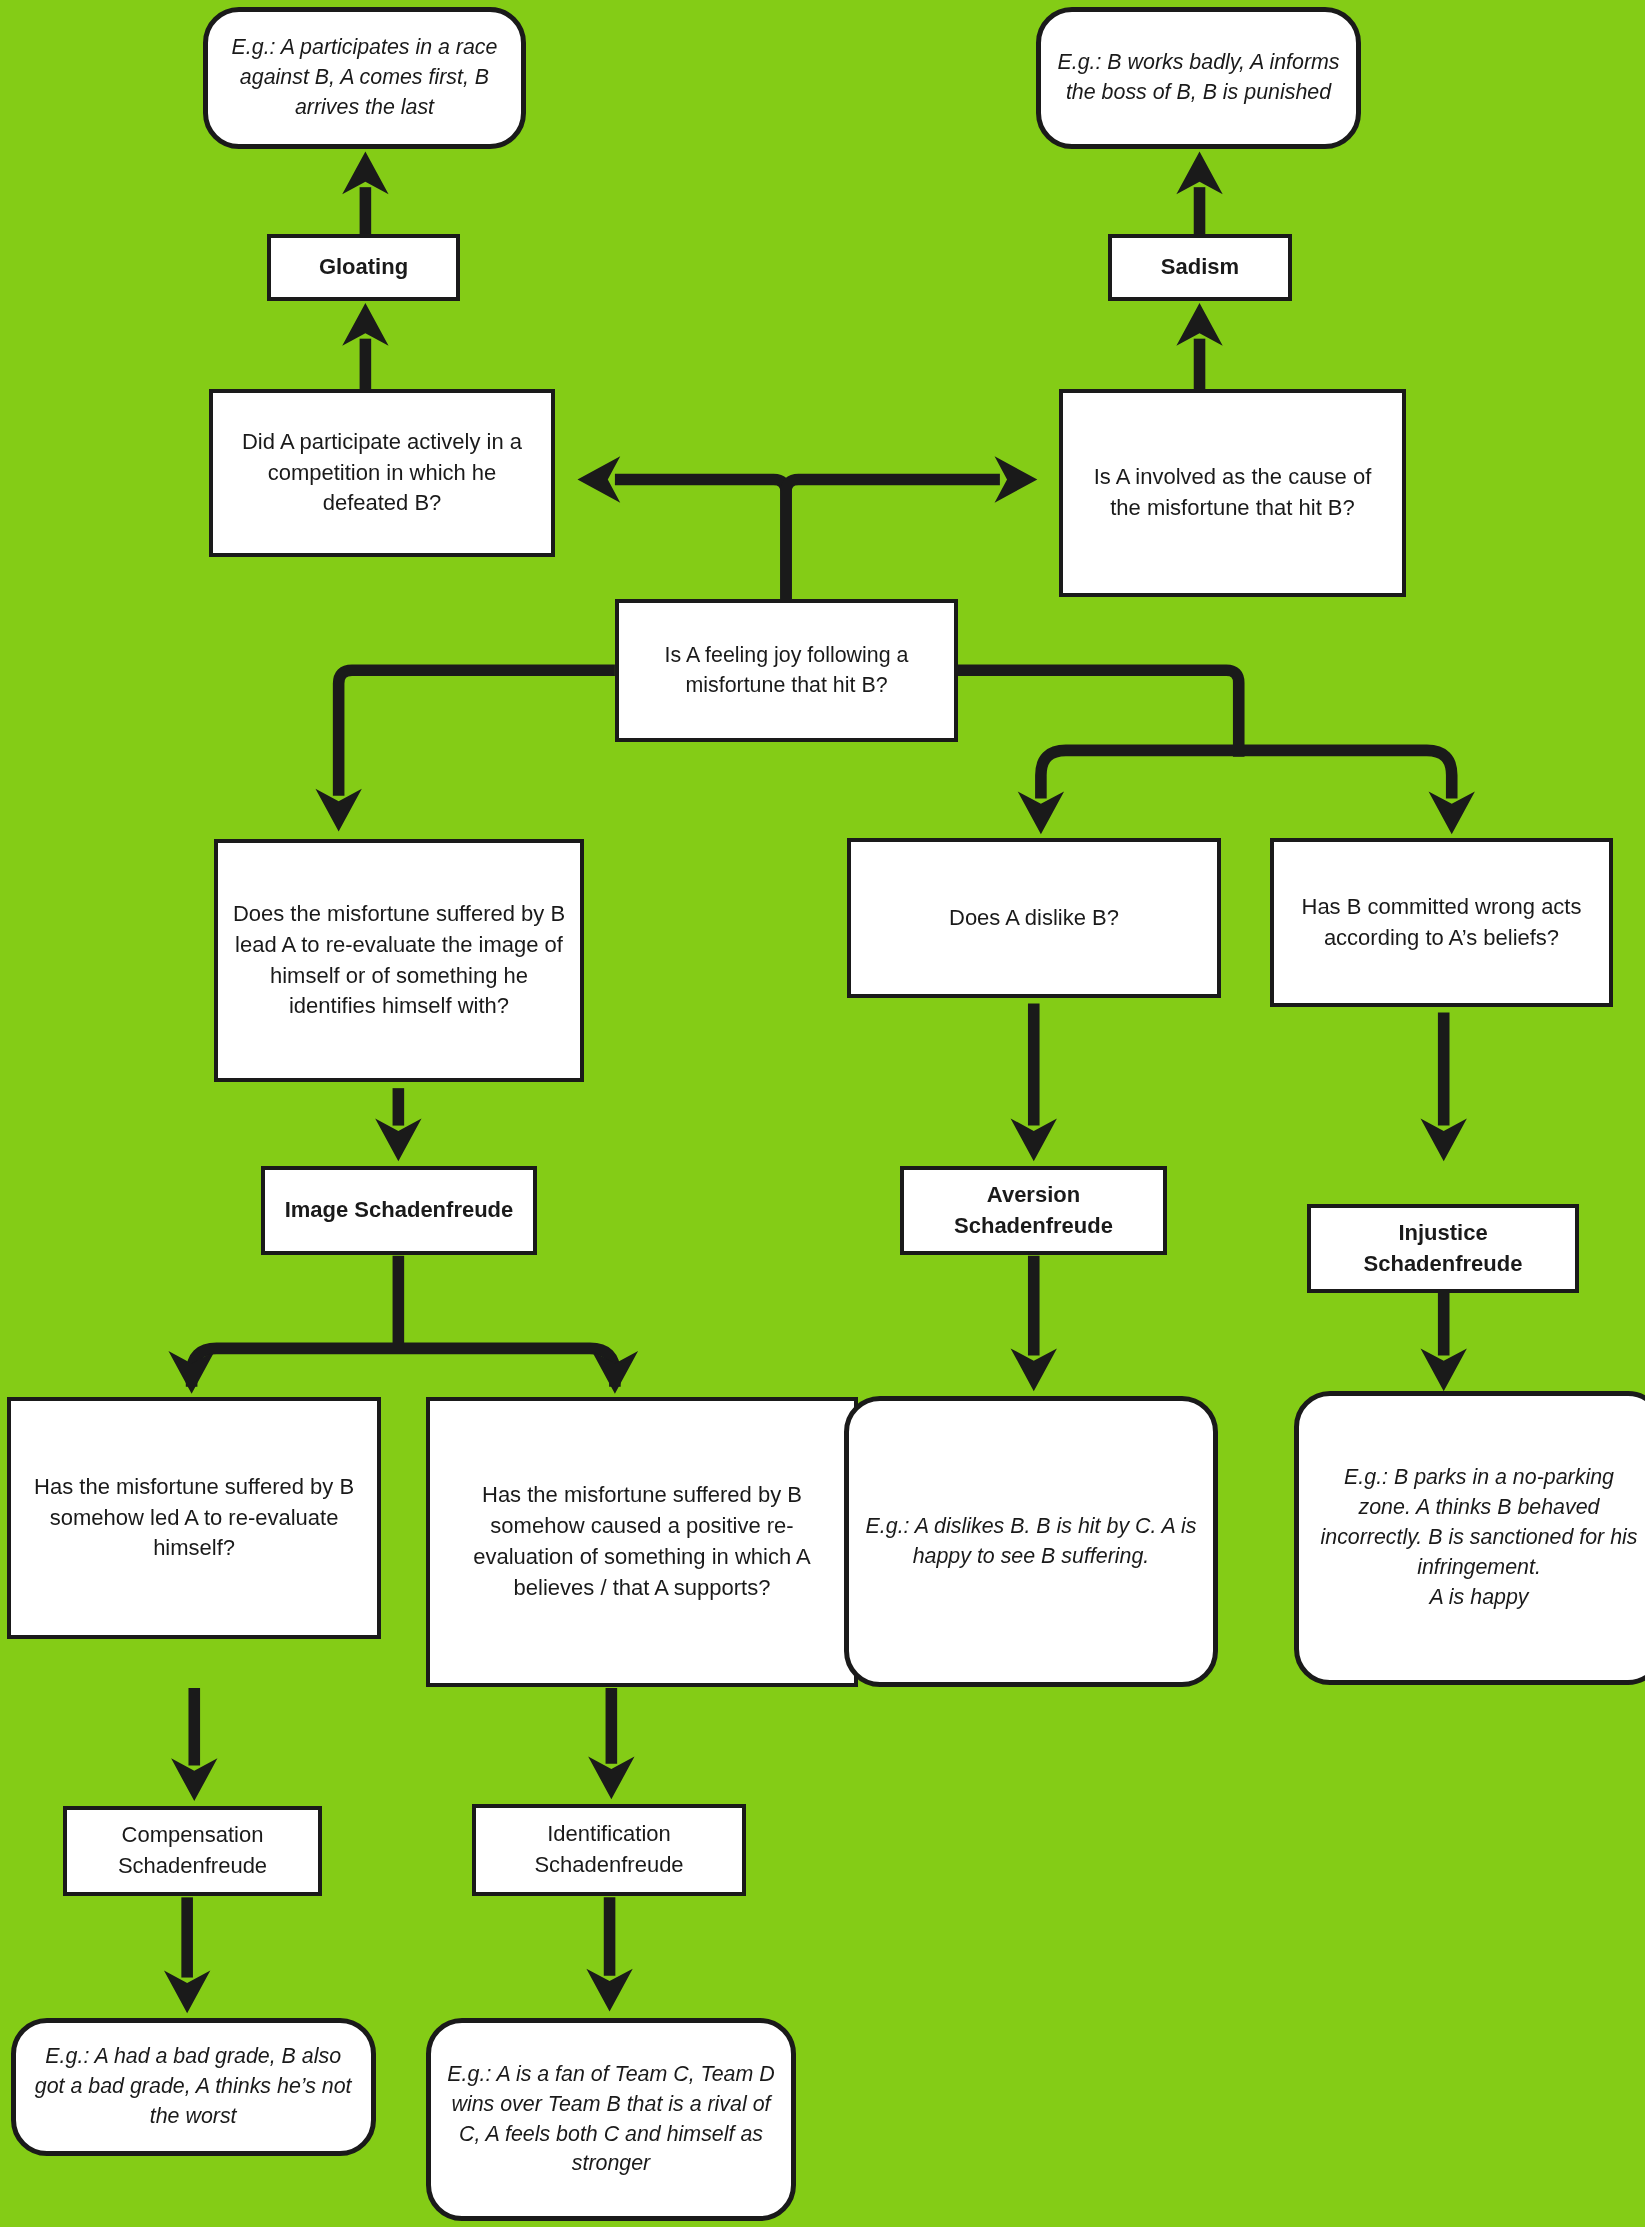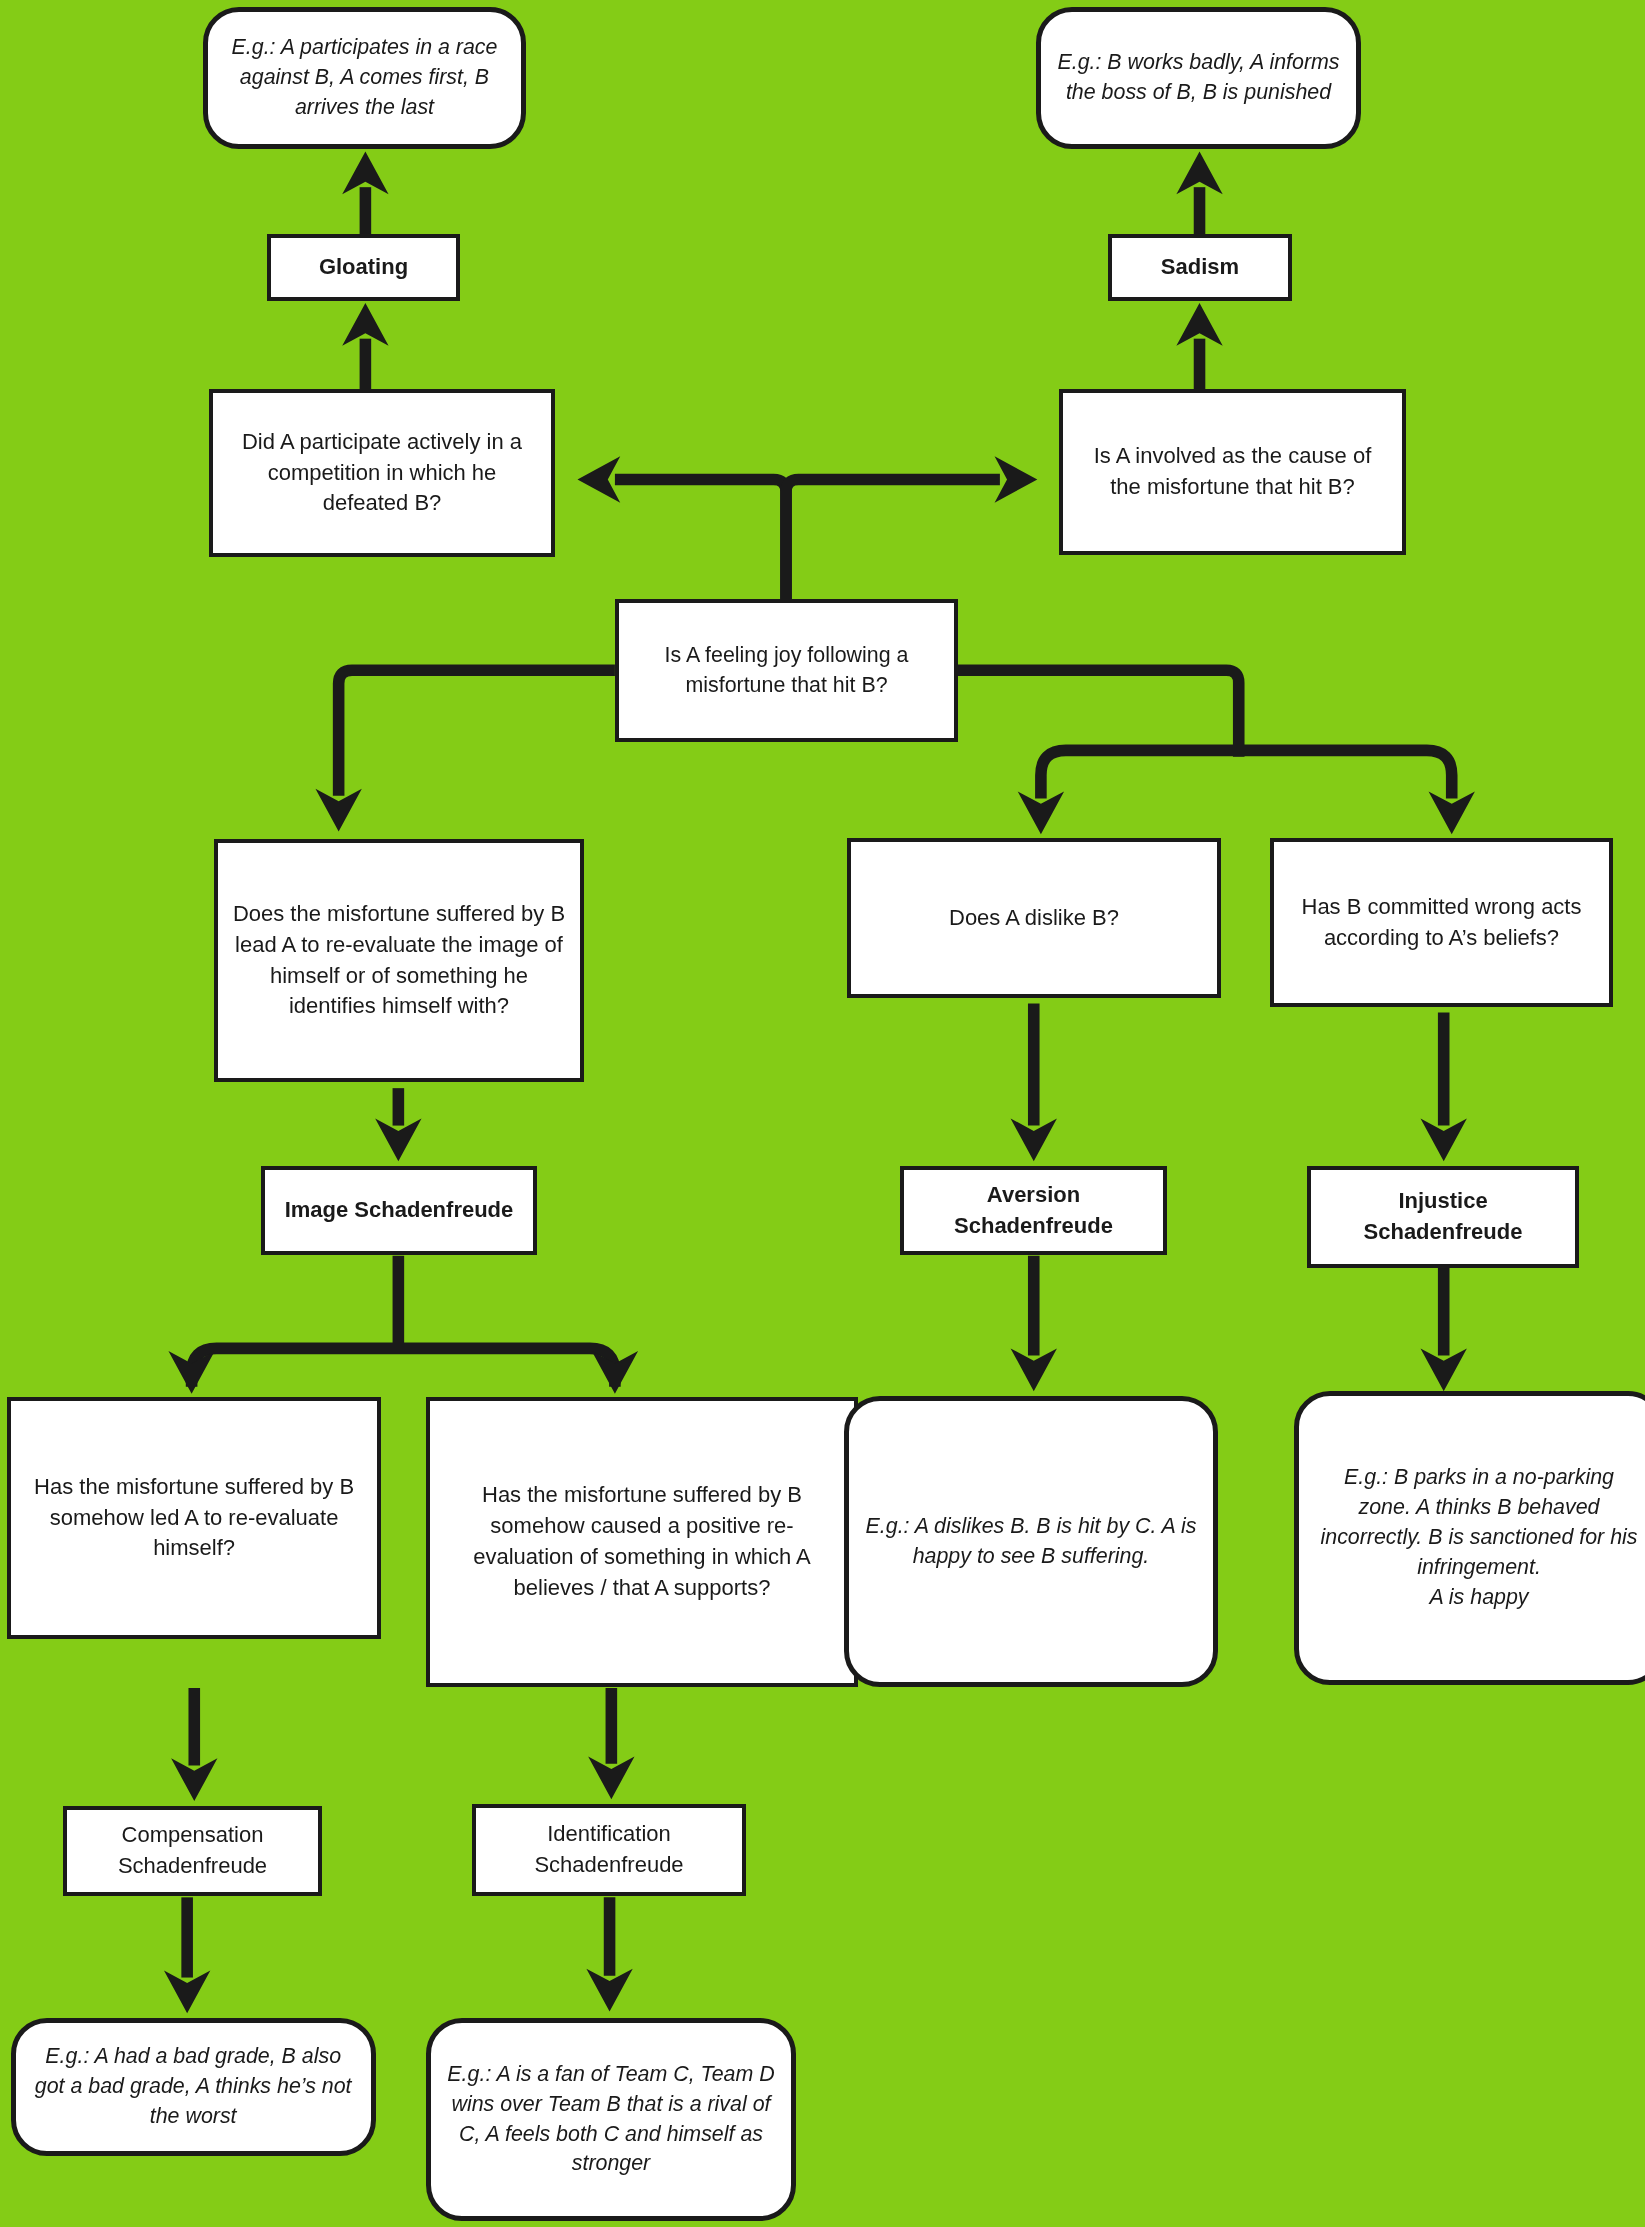--- a/index.html
+++ b/index.html
@@ -42,28 +42,28 @@
   }
   .bold { font-weight: bold; }
   .small { font-size: 21.4px; padding: 5.3px 10.7px; }
 
   
   .n-example-gloating       { left: 203px;  top: 7.1px;    width: 323px; height: 142px; }
   .n-gloating               { left: 267px;  top: 234px;  width: 193px; height: 67px;  }
   .n-q-competition          { left: 209px;  top: 389px;  width: 346px; height: 168px; }
   .n-example-sadism         { left: 1036px; top: 7.1px;    width: 325px; height: 142px; }
   .n-sadism                 { left: 1108px; top: 234px;  width: 184px; height: 67px;  }
-  .n-q-cause                { left: 1059px; top: 389px;  width: 347px; height: 166px; }
+  .n-q-cause                { left: 1059px; top: 389px;  width: 347px; height: 208px; }
   .n-root                   { left: 615px;  top: 599px;  width: 343px; height: 143px; }
   .n-q-image                { left: 214px;  top: 839px;  width: 370px; height: 243px; }
   .n-q-dislike              { left: 847px;  top: 838px;  width: 374px; height: 160px; }
   .n-q-wrong                { left: 1270px; top: 838px;  width: 343px; height: 169px; }
   .n-image-sf               { left: 261px;  top: 1166px; width: 276px; height: 89px; }
   .n-aversion-sf            { left: 900px; top: 1166px; width: 267px; height: 89px; }
-  .n-injustice-sf           { left: 1307px; top: 1166px; width: 272px; height: 102px; }
+  .n-injustice-sf           { left: 1307px; top: 1204px; width: 272px; height: 89px; }
   .n-q-reevaluate-self      { left: 7.1px;    top: 1397px; width: 374px; height: 242px; }
   .n-q-positive-reeval      { left: 426px;  top: 1397px; width: 432px; height: 290px; }
   .n-example-aversion       { left: 844px;  top: 1396px; width: 374px; height: 291px; }
   .n-example-injustice      { left: 1261px; top: 1391px; width: 370px; height: 294px; margin-left: 33px; }
   .n-compensation-sf        { left: 55px;   top: 1806px; width: 259px; height: 90px; margin-left: 8px; }
   .n-identification-sf      { left: 472px;  top: 1804px; width: 274px; height: 92px; }
   .n-example-compensation   { left: 10.7px;   top: 2018px; width: 365px; height: 138px; }
   .n-example-identification { left: 426px;  top: 2018px; width: 370px; height: 203px; }
 </style>
 </head>

